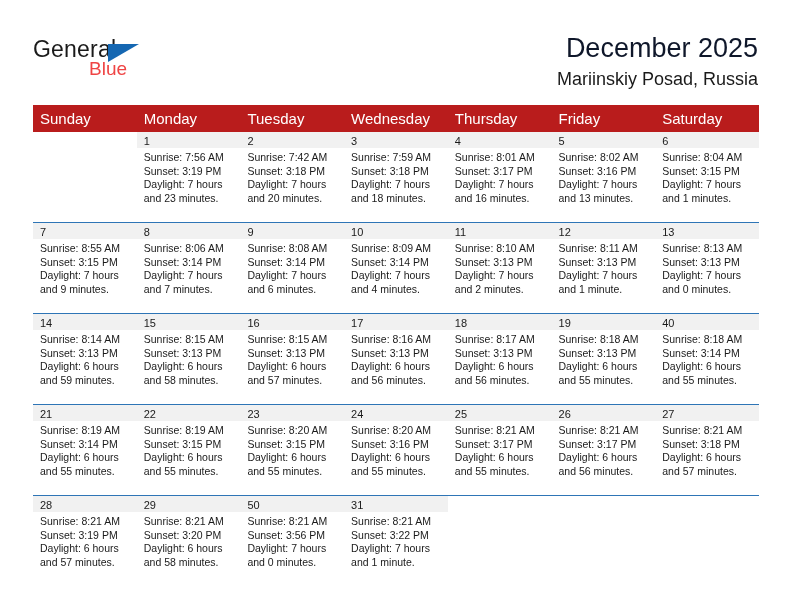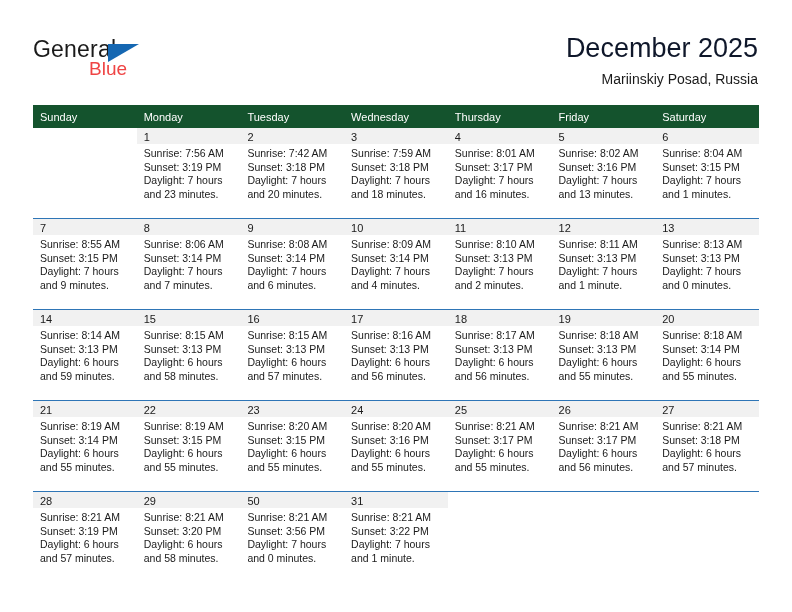--- a/index.html
+++ b/index.html
@@ -69,40 +69,40 @@
     top: 32px;
     text-align: right;
   }
   .cal-title {
     font-size: 27px;
     color: #0f172a;
     line-height: 32px;
     white-space: nowrap;
   }
   .cal-subtitle {
-    font-size: 14px;
+    font-size: 18px;
     color: #1a1a1a;
     line-height: 20px;
     margin-top: 5px;
     white-space: nowrap;
   }
 
   
   .calendar {
     position: absolute;
     left: 33px;
     top: 105px;
     width: 726px;
     border-collapse: collapse;
     table-layout: fixed;
   }
   .calendar th {
-    background: #14532d;
+    background: #b91c1c;
     color: #ffffff;
-    font-size: 11px;
+    font-size: 15px;
     font-weight: normal;
     text-align: left;
     padding: 5px 0 5px 7px;
     height: 13px;
     border: none;
   }
   .calendar td {
     vertical-align: top;
     padding: 0;
     height: 90px;
@@ -387,21 +387,21 @@
               <div class="cell-body">
                 <div>Sunrise: 8:18 AM</div>
                 <div>Sunset: 3:13 PM</div>
                 <div>Daylight: 6 hours</div>
                 <div>and 55 minutes.</div>
               </div>
             </div>
           </td>
           <td>
             <div class="cell-inner">
-              <div class="daynum-strip">20</div>
+              <div class="daynum-strip">40</div>
               <div class="cell-body">
                 <div>Sunrise: 8:18 AM</div>
                 <div>Sunset: 3:14 PM</div>
                 <div>Daylight: 6 hours</div>
                 <div>and 55 minutes.</div>
               </div>
             </div>
           </td>
         </tr>
         <tr class="week">

